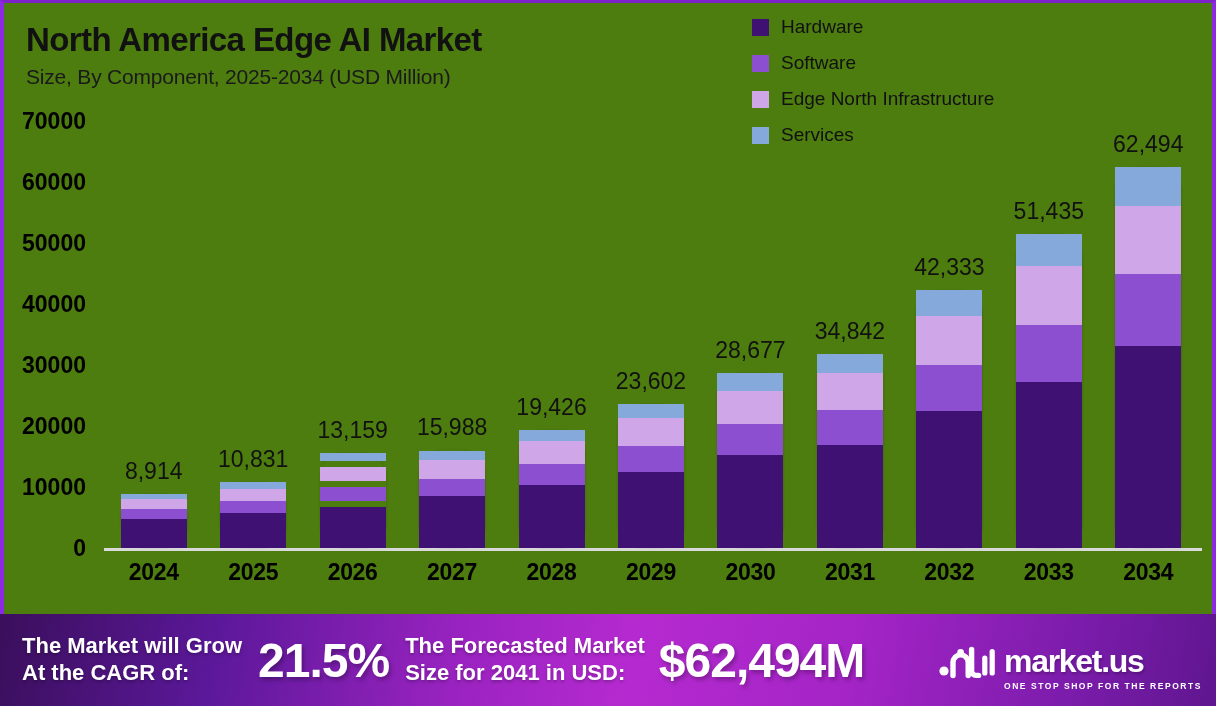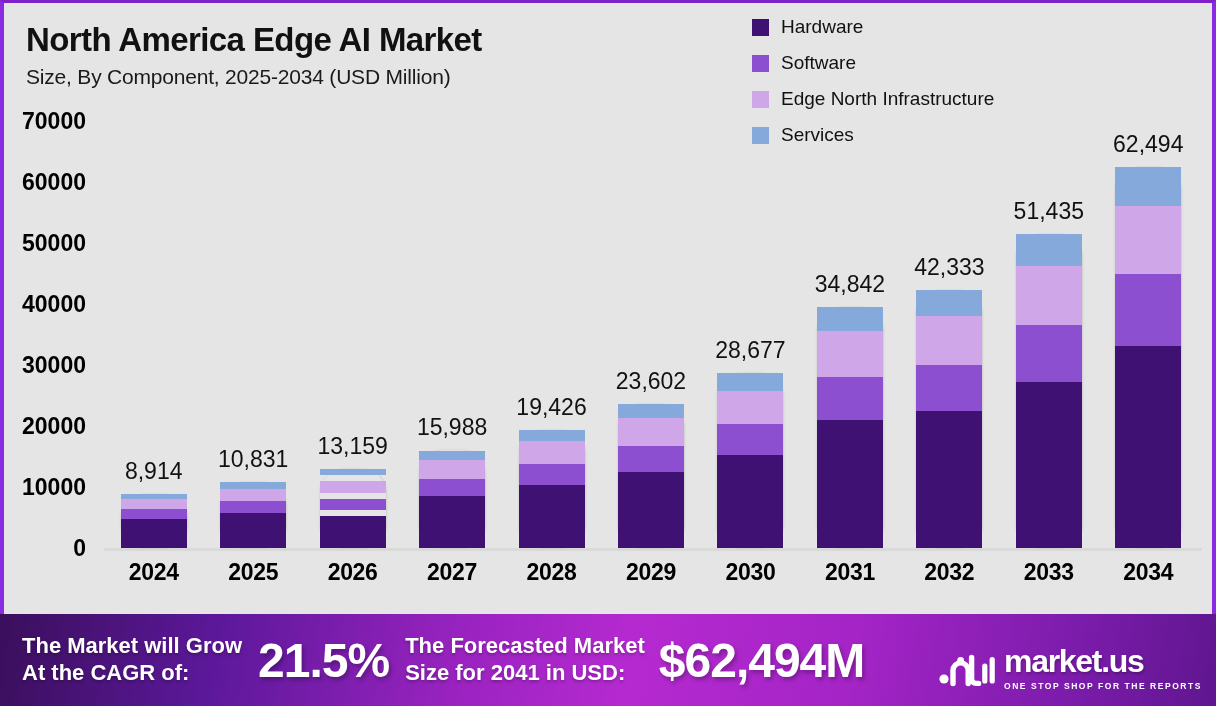--- a/index.html
+++ b/index.html
@@ -5,21 +5,21 @@
   * { box-sizing: border-box; margin: 0; padding: 0; }
   html, body {
     width: 1216px; height: 706px;
     font-family: "Liberation Sans", sans-serif;
     background: #ffffff;
     overflow: hidden;
   }
   #page {
     position: relative;
     width: 1216px; height: 706px;
-    background: #e5e5e5;
+    background: #4d7c0f;
     border-left: 4px solid #8a2be2;
     border-right: 4px solid #8a2be2;
     border-top: 3px solid #7d22c9;
   }
 
   
   .header {
     position: absolute;
     left: 22px; top: 18px;
   }
@@ -168,21 +168,21 @@
     white-space: nowrap;
     text-shadow: 2px 3px 4px rgba(0,0,0,0.28);
   }
   .f-gap-a { width: 16px; }
   .f-gap-b { width: 16px; }
   .f-gap-c { width: 14px; }
   .f-gap-d { width: 16px; }
 
   .logo {
     display: flex;
-    align-items: flex-end;
+    align-items: flex-start;
     margin-left: auto;
     margin-top: 16px;
   }
   .logo-mark { flex: 0 0 auto; margin-right: 9px; }
   .logo-text-wrap { display: flex; flex-direction: column; }
   .logo-word {
     color: #ffffff;
     font-size: 32px;
     font-weight: 800;
     letter-spacing: -1.3px;
@@ -252,21 +252,21 @@
         <div class="bar-col">
           <div class="bar-stack" style="height: 66.0691px;">
             <div class="seg" style="background: rgb(134, 169, 220); flex: 1084 0 0px;"></div>
             <div class="seg" style="background: rgb(207, 166, 232); flex: 2058 0 0px;"></div>
             <div class="seg" style="background: rgb(139, 79, 208); flex: 1949 0 0px;"></div>
             <div class="seg" style="background: rgb(63, 17, 115); flex: 5740 0 0px;"></div>
             <div class="bar-value">10,831</div>
           </div>
         </div>
         <div class="bar-col">
-          <div class="bar-stack" style="height: 79px; gap: 6px;">
+          <div class="bar-stack" style="height: 95px; gap: 6px;">
             <div class="seg" style="background: rgb(134, 169, 220); flex: 1316 0 0px;"></div>
             <div class="seg" style="background: rgb(207, 166, 232); flex: 2500 0 0px;"></div>
             <div class="seg" style="background: rgb(139, 79, 208); flex: 2368 0 0px;"></div>
             <div class="seg" style="background: rgb(63, 17, 115); flex: 6975 0 0px;"></div>
             <div class="bar-value">13,159</div>
           </div>
         </div>
         <div class="bar-col">
           <div class="bar-stack" style="height: 97.5268px;">
             <div class="seg" style="background: rgb(134, 169, 220); flex: 1599 0 0px;"></div>
@@ -297,21 +297,21 @@
         <div class="bar-col">
           <div class="bar-stack" style="height: 174.93px;">
             <div class="seg" style="background: rgb(134, 169, 220); flex: 2867 0 0px;"></div>
             <div class="seg" style="background: rgb(207, 166, 232); flex: 5449 0 0px;"></div>
             <div class="seg" style="background: rgb(139, 79, 208); flex: 5162 0 0px;"></div>
             <div class="seg" style="background: rgb(63, 17, 115); flex: 15199 0 0px;"></div>
             <div class="bar-value">28,677</div>
           </div>
         </div>
         <div class="bar-col">
-          <div class="bar-stack" style="height: 241px;">
+          <div class="bar-stack" style="height: 194px;">
             <div class="seg" style="background: rgb(134, 169, 220); flex: 3485 0 0px;"></div>
             <div class="seg" style="background: rgb(207, 166, 232); flex: 6620 0 0px;"></div>
             <div class="seg" style="background: rgb(139, 79, 208); flex: 6271 0 0px;"></div>
             <div class="seg" style="background: rgb(63, 17, 115); flex: 18466 0 0px;"></div>
             <div class="bar-value">34,842</div>
           </div>
         </div>
         <div class="bar-col">
           <div class="bar-stack" style="height: 258.231px;">
             <div class="seg" style="background: rgb(134, 169, 220); flex: 4233 0 0px;"></div>

